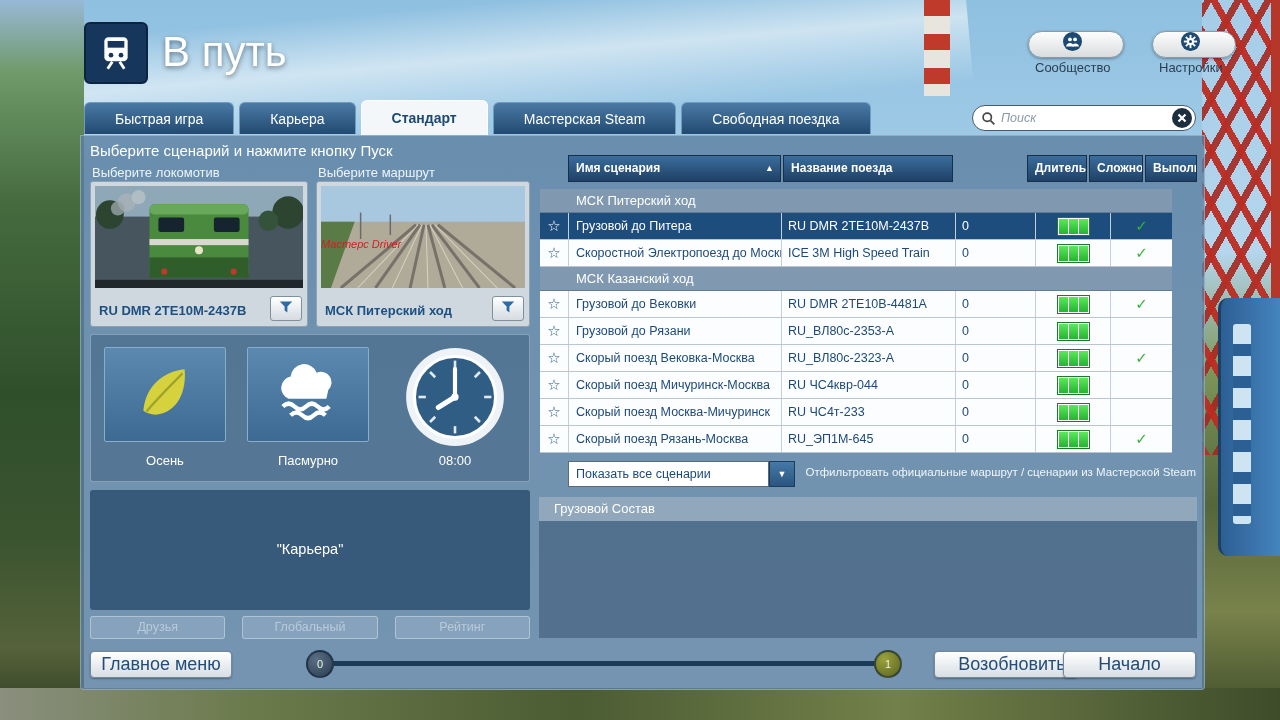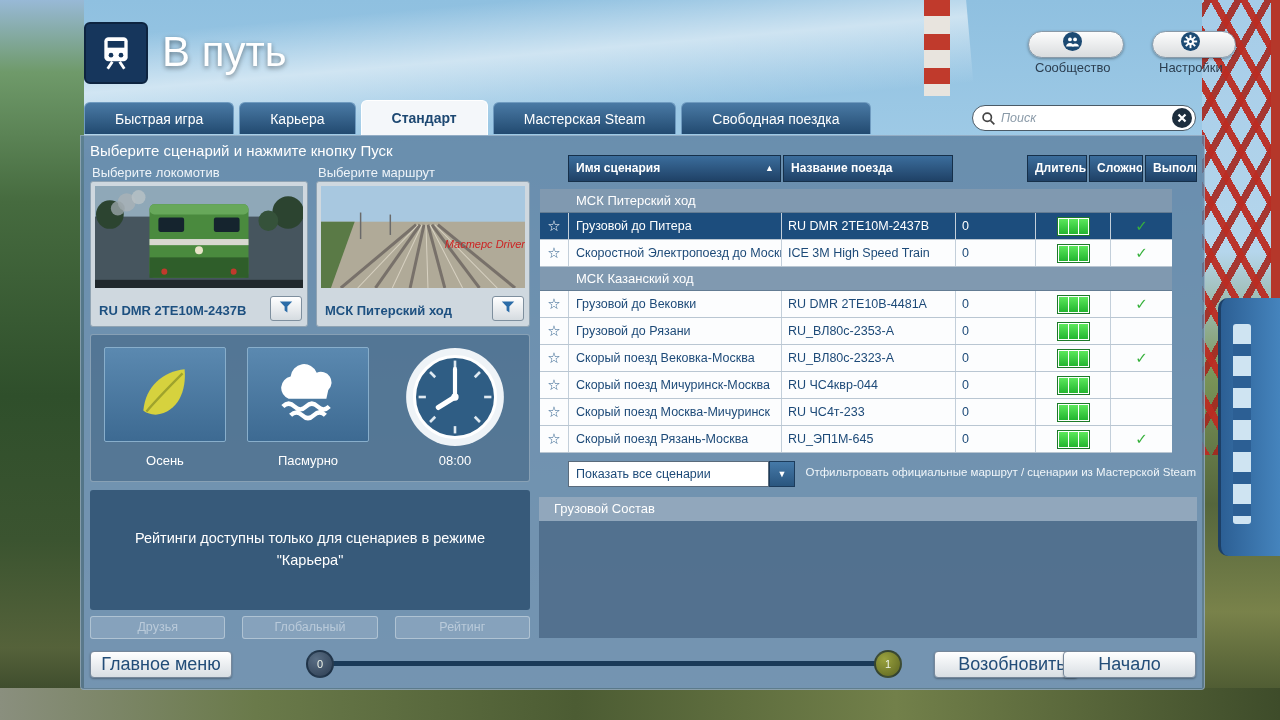--- a/index.html
+++ b/index.html
@@ -65,21 +65,21 @@
     border-radius:0 0 4px 4px; z-index:2; }
   .instruction { left:90px; top:142px; font-size:15px; color:#fff; z-index:3; }
   .sec-label { font-size:13px; color:#eef4f9; z-index:3; }
 
   .thumb-panel { background:#cfd8df; border:1px solid #8fa3b3; border-radius:3px; z-index:3; }
   .thumb-img { position:absolute; left:4px; top:4px; right:4px; height:102px; overflow:hidden; background:#3a4a52; }
   .thumb-caption { position:absolute; left:8px; bottom:8px; color:#1d5080; font-weight:bold; font-size:13px; }
   .filter-btn { position:absolute; right:5px; bottom:5px; width:32px; height:25px;
     background:linear-gradient(180deg,#fff,#d5dbe0); border:1px solid #7e8f9e; border-radius:3px;
     display:flex; align-items:center; justify-content:center; cursor:pointer; }
-  .watermark { position:absolute; left:0; top:52px; width:100%; text-align:right;
+  .watermark { position:absolute; left:0; top:52px; width:100%; text-align:left;
     color:#cc2222; font-style:italic; font-size:11px; }
 
   .cond-panel { left:90px; top:334px; width:440px; height:148px;
     background:rgba(62,96,128,.55); border:1px solid rgba(255,255,255,.3); border-radius:3px; z-index:3; }
   .tile { width:122px; height:95px; background:linear-gradient(180deg,#5b89b0,#3d6a92);
     border:1px solid #88aecb; border-radius:2px; display:flex; align-items:center; justify-content:center; z-index:4; }
   .tile-leaf { left:104px; top:347px; } .tile-cloud { left:247px; top:347px; }
   .clock-wrap { left:403px; top:345px; width:104px; height:104px; z-index:4; }
   .cond-label { top:453px; font-size:13px; color:#fff; text-align:center; z-index:4; }
 
@@ -338,21 +338,20 @@
         <line x1="50" y1="50" x2="34" y2="60" stroke="#fff" stroke-width="5" stroke-linecap="round"></line>
         <circle cx="50" cy="50" r="3.5" fill="#fff"></circle>
       </svg>
     </span>
   </div>
   <div class="abs cond-label" style="left:104px;width:122px;">Осень</div>
   <div class="abs cond-label" style="left:247px;width:122px;">Пасмурно</div>
   <div class="abs cond-label" style="left:403px;width:104px;">08:00</div>
 
   <div class="abs rating-panel">
-    <div>Рейтинги доступны только для сценариев в режиме</div>
     <div>"Карьера"</div>
   </div>
   <div class="abs rating-btns">
       <div class="rating-btn">Друзья</div>
       <div class="rating-btn">Глобальный</div>
       <div class="rating-btn">Рейтинг</div>
     </div>
 
   <div class="abs white-btn main-menu-btn">Главное меню</div>
 

